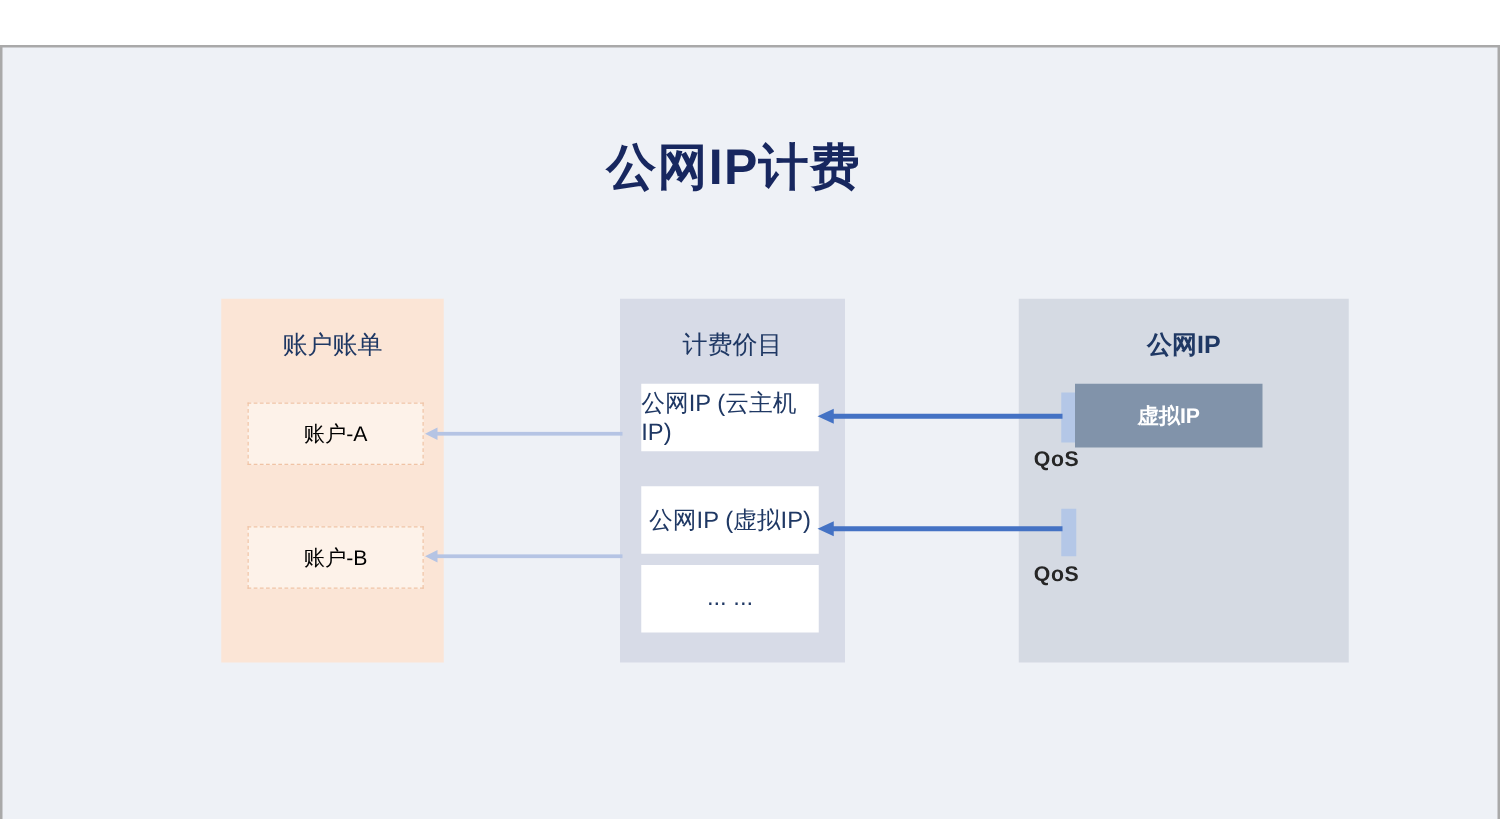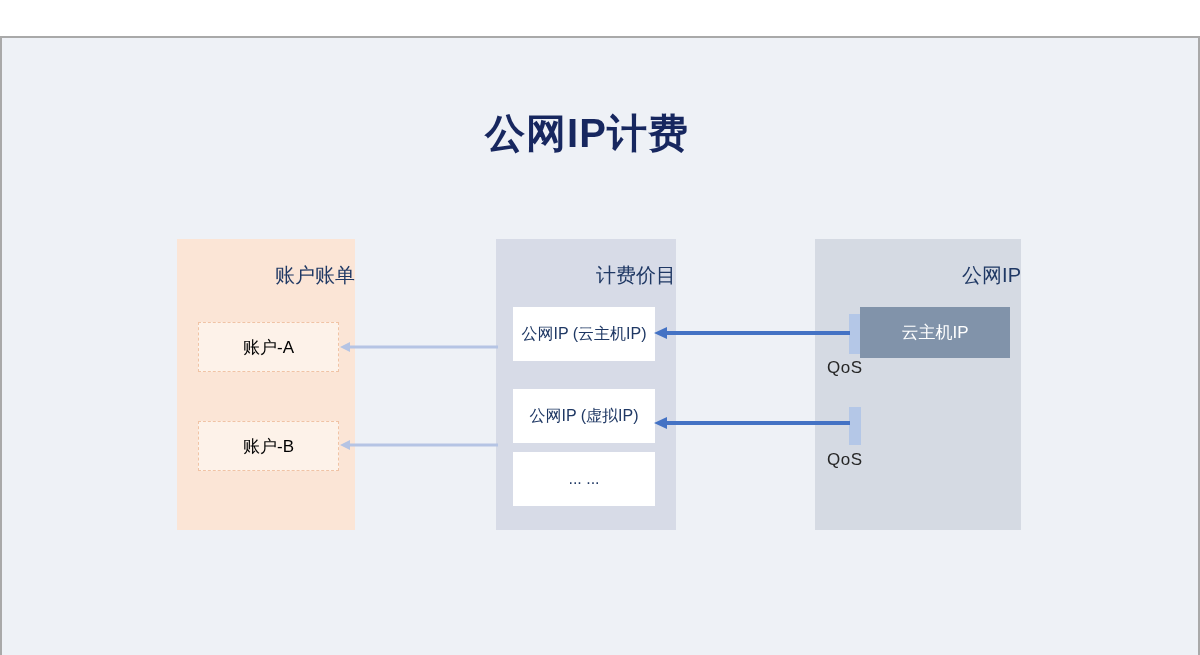--- a/index.html
+++ b/index.html
@@ -12,40 +12,40 @@
     margin-top:36px;
   }
   .title {
     position:absolute; left:0; top:68px; width:1170px; margin:0;
     text-align:center; font-size:40px; font-weight:bold; color:#17275f;
     letter-spacing:1px;
   }
   .col { position:absolute; top:201px; height:291px; }
   .col-title {
     position:absolute; top:23px; left:0; width:100%;
-    text-align:right; font-size:20px; color:#1f3864;
+    text-align:center; font-size:20px; color:#1f3864;
   }
   .col-account  { left:175px; width:178px; background:#fbe5d6; }
   .col-pricing  { left:494px; width:180px; background:#d7dbe7; }
-  .col-publicip { left:813px; width:206px; background:#d5dae3; }
+  .col-publicip { left:813px; width:264px; background:#d5dae3;font-weight:bold; }
 
   .account-item {
     position:absolute; left:21px; width:141px; height:50px; box-sizing:border-box;
     background:#fdf2e9; border:1px dashed #f0c3a5;
     display:flex; align-items:center; justify-content:center;
     font-size:17px; color:#000000;
   }
   .account-a { top:83px; }
   .account-b { top:182px; }
 
   .price-item {
     position:absolute; left:17px; width:142px; height:54px;
     background:#ffffff;
     display:flex; align-items:center; justify-content:center;
-    font-size:16px; color:#1f3864;
+    font-size:19px; color:#1f3864;
   }
   .price-0 { top:68px; }
   .price-1 { top:150px; }
   .price-2 { top:213px; }
 
   .ip-node {
     position:absolute; left:45px; width:150px; height:51px;
     background:#8193aa;
     display:flex; align-items:center; justify-content:center;
     font-size:17px; color:#ffffff;
@@ -103,21 +103,21 @@
     <div class="col-title">计费价目</div>
     <div class="price-item price-0">公网IP (云主机IP)</div>
     <div class="price-item price-1">公网IP (虚拟IP)</div>
     <div class="price-item price-2">... ...</div>
   </section>
 
   <section class="col col-publicip">
     <div class="col-title">公网IP</div>
 
     <div class="node-tab tab-0"></div>
-    <div class="ip-node ip-node-0">云主机IP</div>
+    <div class="ip-node ip-node-0">虚拟IP</div>
     <div class="qos-label qos-0">QoS</div>
 
     <div class="node-tab tab-1"></div>
     <div class="qos-label qos-1">QoS</div>
   </section>
 
   <div class="arrow arrow-light arrow-l1">
     <div class="head"></div>
     <div class="line"></div>
   </div>

